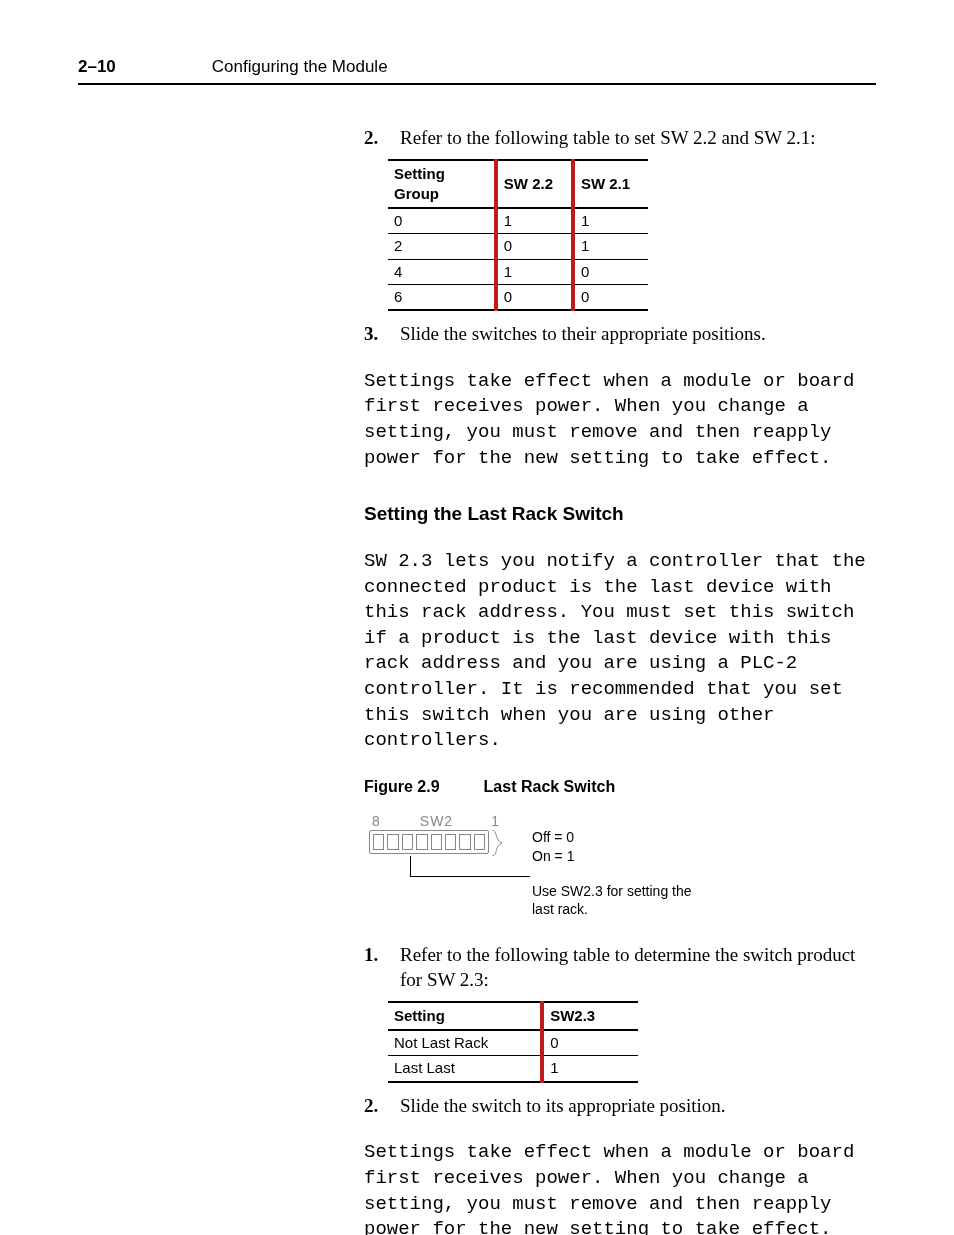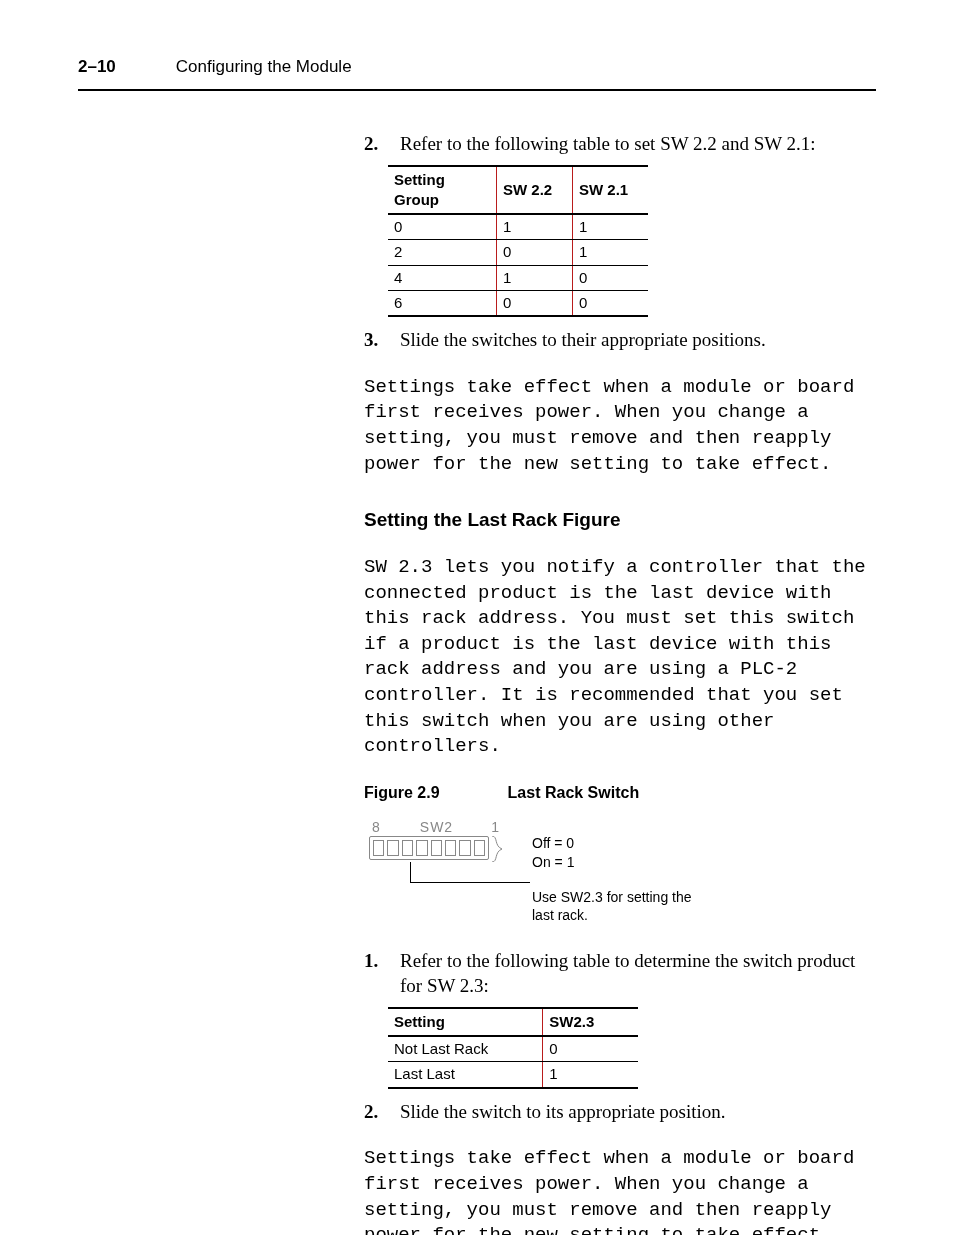--- a/index.html
+++ b/index.html
@@ -5,22 +5,22 @@
   html,body{margin:0;padding:0;background:#fff;color:#000;}
   body{
     width:954px;height:1235px;
     font-family:"Times New Roman",Times,serif;
     font-size:19px;line-height:1.35;
     position:relative;
   }
   .sans{font-family:Arial,Helvetica,sans-serif;}
   .page{padding:56px 78px 0 78px;}
   .runhead{
-    display:flex;align-items:baseline;gap:60px;
-    border-bottom:2px solid #000;padding-bottom:10px;margin-bottom:40px;
+    display:flex;align-items:baseline;gap:96px;
+    border-bottom:2px solid #000;padding-bottom:4px;margin-bottom:40px;
   }
   .runhead .pn{font-weight:bold;font-size:17px;}
   .runhead .ch{font-size:17px;}
   .content{margin-left:286px;padding-right:0;}
   .ol-item{display:flex;gap:14px;margin:8px 0;}
   .ol-item .num{min-width:22px;font-weight:bold;}
   .ol-item .body{flex:1;}
   .para{margin:22px 0;font-family:Liberation Mono, monospace;}
   h2.sub{font-family:Arial,Helvetica,sans-serif;font-weight:bold;font-size:19px;margin:30px 0 14px 0;}
   
@@ -29,26 +29,26 @@
     font-size:15px;margin:6px 0 10px 24px;
   }
   table.data th{
     text-align:left;font-weight:bold;
     border-top:2px solid #000;border-bottom:2px solid #000;
     padding:3px 6px;
   }
   table.data td{
     border-bottom:1px solid #000;padding:2px 6px;
   }
-  table.data th+th,table.data td+td{border-left:1px solid #b91c1c;}
+  table.data th+th,table.data td+td{border-left:4px solid #b91c1c;}
   table.data tr:last-child td{border-bottom:2px solid #000;}
   
   .figcap{
     font-family:Arial,Helvetica,sans-serif;font-weight:bold;font-size:16px;
-    display:flex;gap:68px;margin:22px 0 14px 0;
+    display:flex;gap:44px;margin:22px 0 14px 0;
   }
   
   .figwrap{
     margin-left:0;margin-bottom:20px;
     font-family:Arial,Helvetica,sans-serif;font-size:14px;
     position:relative;width:340px;height:110px;
   }
   .dip-labels{
     position:absolute;left:8px;top:0;display:flex;gap:10px;
     color:#888;font-size:14px;align-items:baseline;
@@ -127,21 +127,21 @@
       </tbody>
     </table>
 
     <div class="ol-item">
       <div class="num">3.</div>
       <div class="body">Slide the switches to their appropriate positions.</div>
     </div>
 
     <div class="para">Settings take effect when a module or board first receives power. When you change a setting, you must remove and then reapply power for the new setting to take effect.</div>
 
-    <h2 class="sub">Setting the Last Rack Figure</h2>
+    <h2 class="sub">Setting the Last Rack Switch</h2>
 
     <div class="para">SW 2.3 lets you notify a controller that the connected product is the last device with this rack address. You must set this switch if a product is the last device with this rack address and you are using a PLC-2 controller. It is recommended that you set this switch when you are using other controllers.</div>
 
     <div class="figcap">
       <span>Figure 2.9</span>
       <span>Last Rack Switch</span>
     </div>
 
     <div class="figwrap">
       <div class="dip-labels">

